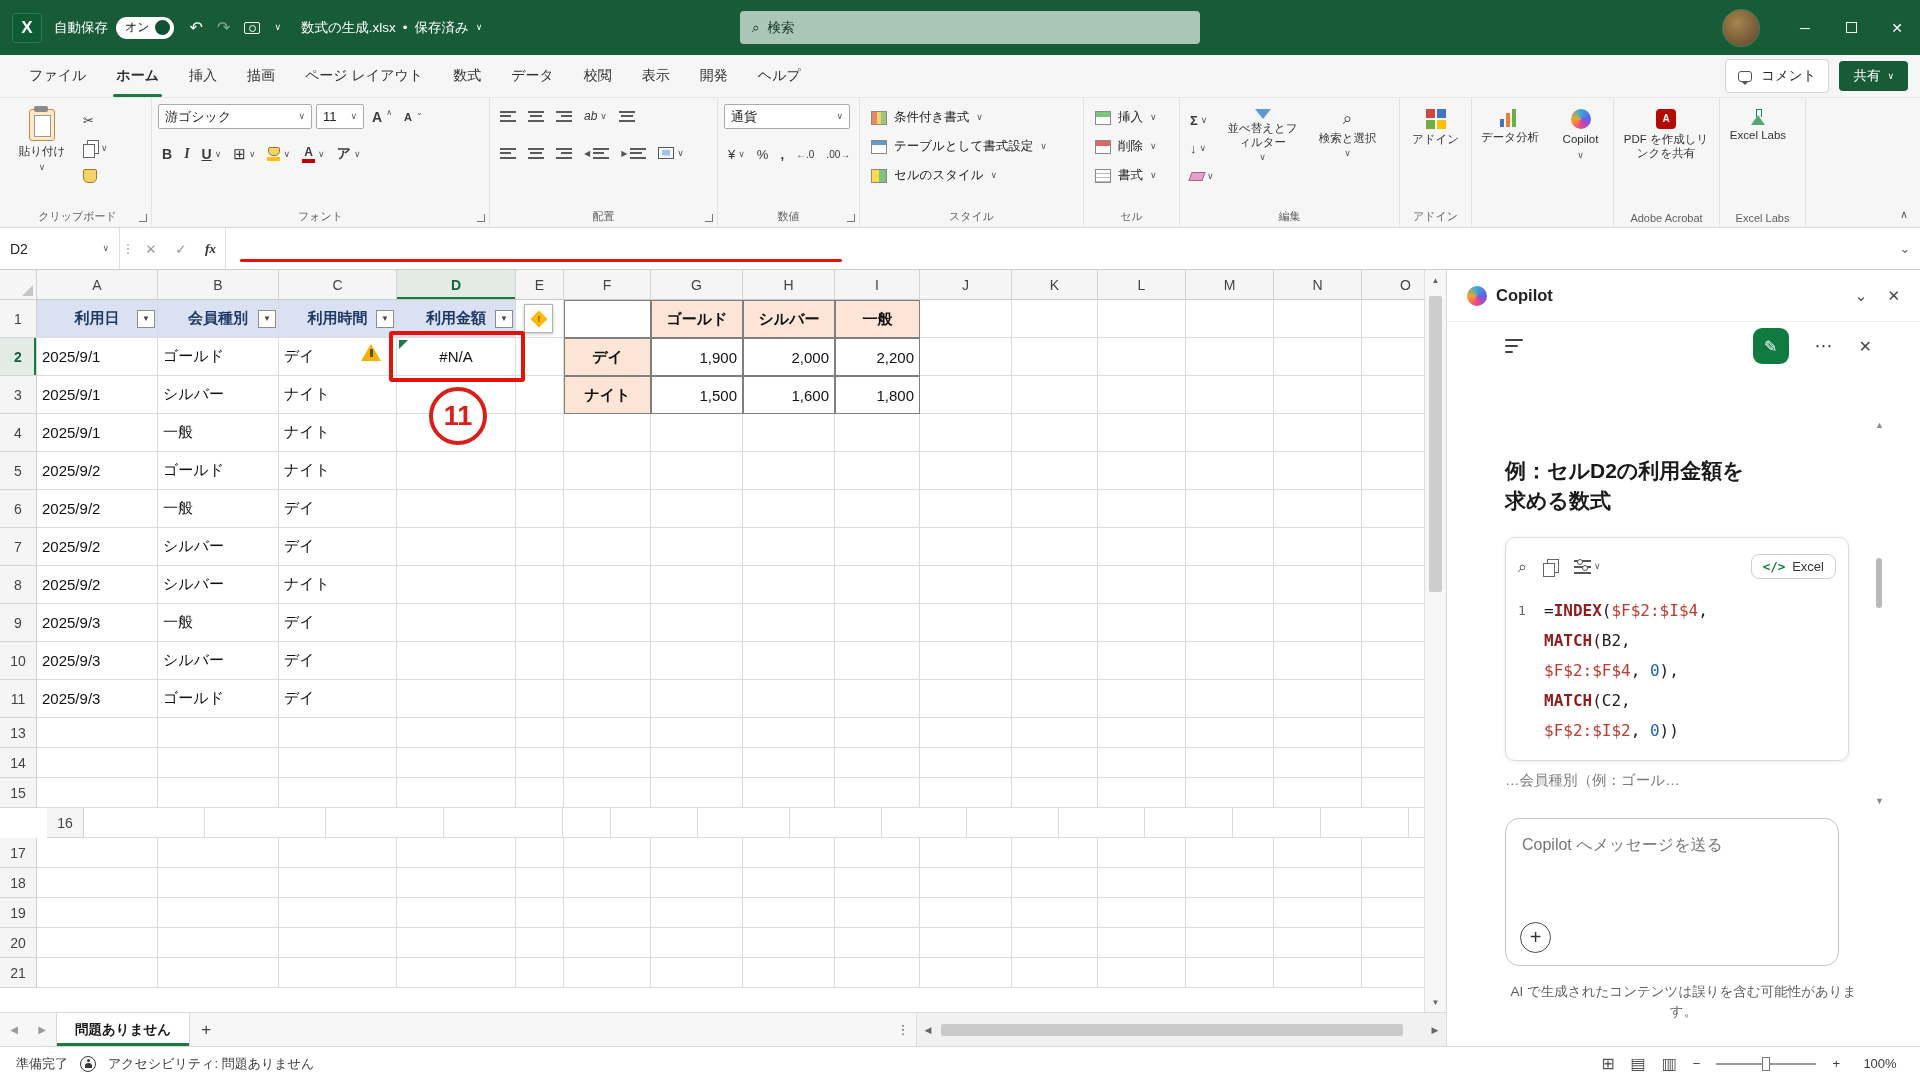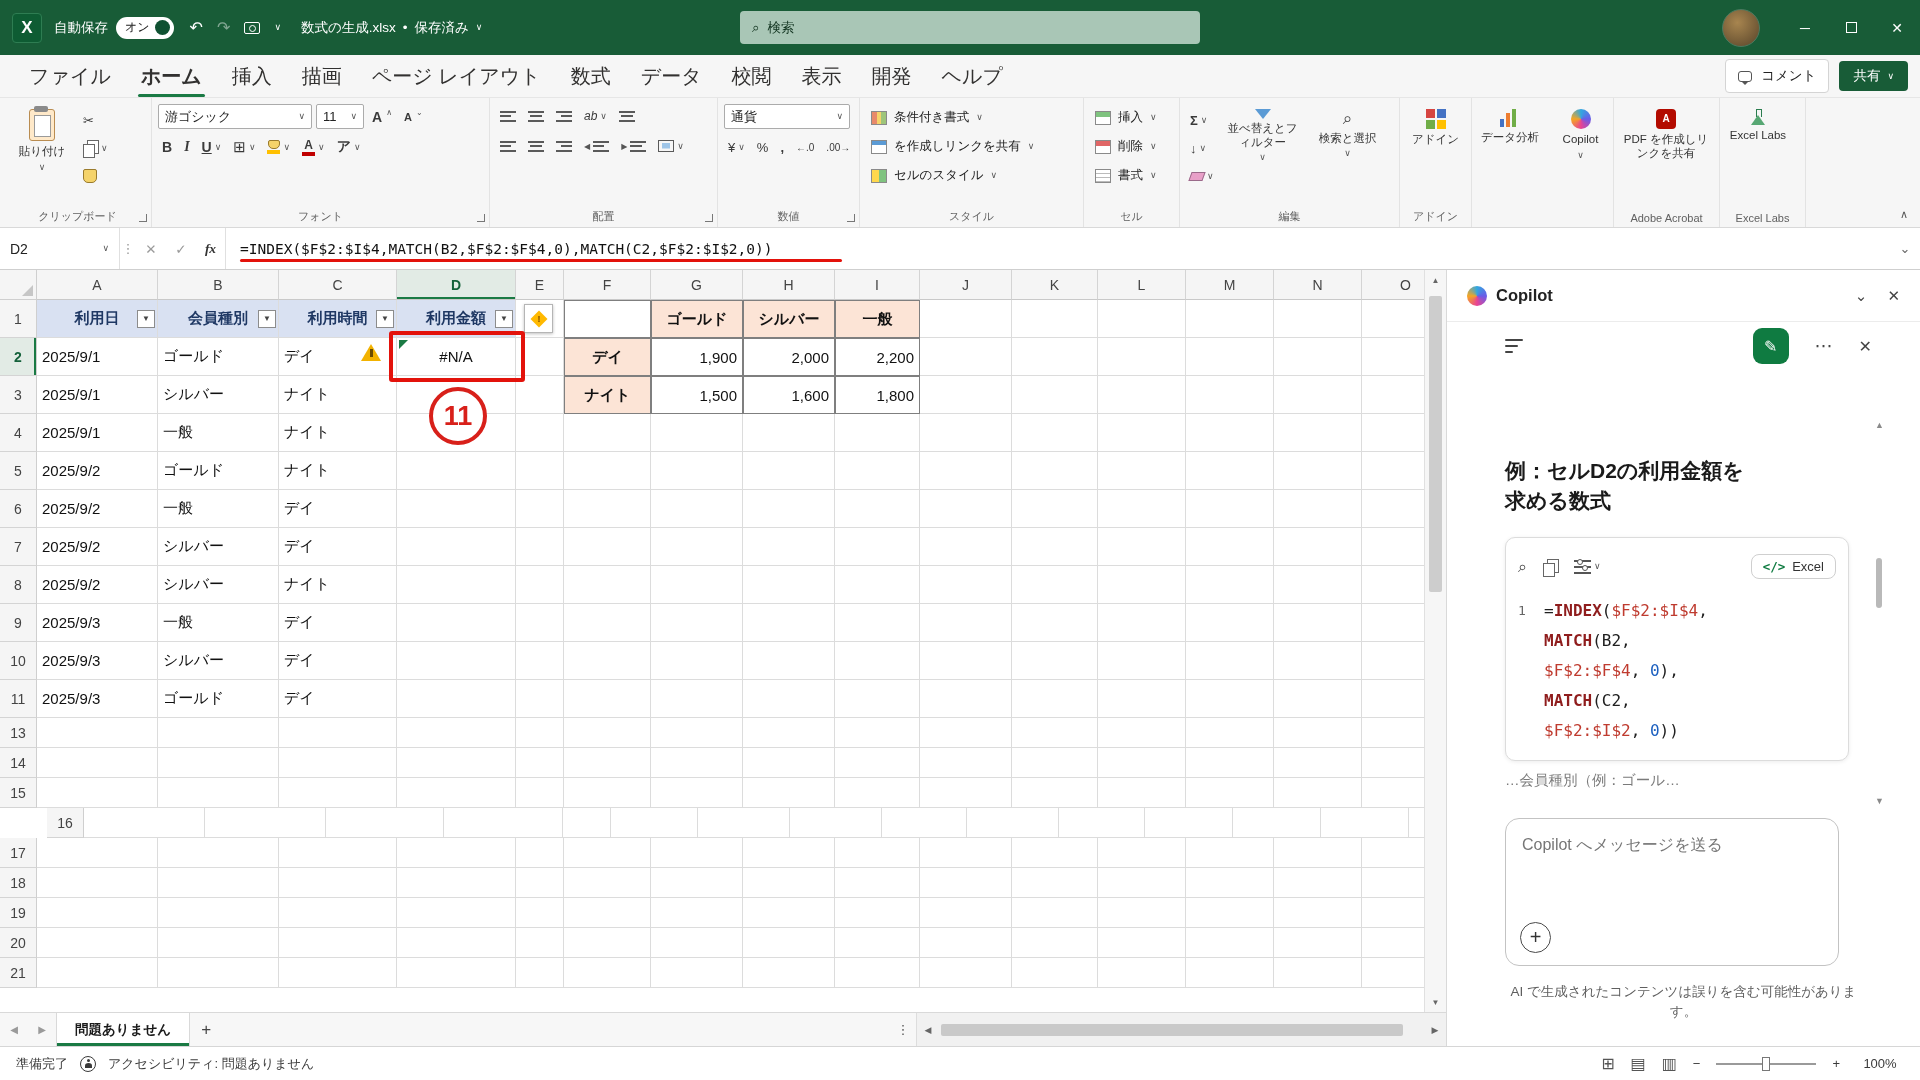--- a/index.html
+++ b/index.html
@@ -17,33 +17,33 @@
 .ic-cam{width:16px;height:12px;border:1.5px solid #fff;border-radius:2px;position:relative}
 .ic-cam::after{content:"";position:absolute;left:4px;top:2px;width:5px;height:5px;border:1.5px solid #fff;border-radius:50%}
 .fname{display:flex;align-items:center;gap:7px;margin-left:20px;font-size:13.5px;white-space:nowrap}
 .searchbox{position:absolute;left:740px;top:11px;width:460px;height:33px;background:#a9c6b6;border-radius:4px;display:flex;align-items:center;padding:0 12px;gap:8px;color:#11331f;font-size:13.5px}
 .tb-right{margin-left:auto;display:flex;align-items:center;height:100%}
 .avatar{width:38px;height:38px;border-radius:50%;background:radial-gradient(circle at 40% 35%,#a8854f,#6b5433 75%);border:1px solid #4c7a5f;margin-right:22px}
 .wbtn{width:46px;height:100%;display:flex;align-items:center;justify-content:center;font-size:14px;color:#fff}
 .wbox{width:11px;height:11px;border:1.3px solid #fff}
 
 .tabrow{height:43px;background:#f6f6f6;display:flex;align-items:stretch;padding:0 8px 0 14px;flex:none;border-bottom:1px solid #e6e6e6}
-.tab{display:flex;align-items:center;padding:0 15px;font-size:20px;color:#323130;position:relative;white-space:nowrap}
+.tab{display:flex;align-items:center;padding:0 15px;font-size:14px;color:#323130;position:relative;white-space:nowrap}
 .tab.on{font-weight:bold}
 .tab.on::after{content:"";position:absolute;left:12px;right:12px;bottom:0;height:3px;background:#1a7a44;border-radius:2px}
 .spacer{flex:1}
 .btn-comments{align-self:center;display:flex;align-items:center;gap:9px;border:1px solid #d4d4d4;background:#fff;border-radius:4px;height:30px;padding:16px 12px;font-size:13.5px;margin-right:10px}
 .ic-bubble{width:14px;height:11px;border:1.4px solid #555;border-radius:3px;position:relative}
 .ic-bubble::after{content:"";position:absolute;left:2px;bottom:-4px;border-left:4px solid transparent;border-right:4px solid transparent;border-top:4px solid #555}
 .btn-share{align-self:center;display:flex;align-items:center;gap:7px;background:#185c37;color:#fff;border-radius:4px;height:30px;padding:0 14px;font-size:13.5px;margin-right:4px}
 
 .ribbon{height:130px;background:#f6f6f6;display:flex;align-items:stretch;flex:none;border-bottom:1px solid #d9d9d9;position:relative;padding-left:4px}
 .g{position:relative;border-right:1px solid #e3e3e3;padding:6px 6px 20px;flex:none;display:flex;flex-direction:column}
 .gbody{flex:1;display:flex;gap:5px}
-.gbody.col{flex-direction:column;justify-content:flex-start;gap:6px}
+.gbody.col{flex-direction:column;justify-content:flex-start;gap:13px}
 .glabel{position:absolute;left:0;right:0;bottom:3px;text-align:center;font-size:11px;color:#616161;white-space:nowrap}
 .dlg{position:absolute;right:4px;bottom:5px;width:8px;height:8px;border-right:1.5px solid #777;border-bottom:1.5px solid #777}
 .bigbtn{width:64px;display:flex;flex-direction:column;align-items:center;gap:4px;padding-top:5px;font-size:11.5px;color:#333;text-align:center;line-height:1.2}
 .minicol{display:flex;flex-direction:column;justify-content:flex-start;gap:4px;padding-top:4px}
 .mbtn{height:24px;display:flex;align-items:center;gap:3px;padding:0 4px;font-size:13px;color:#3a3a3a;border-radius:3px}
 .frow{display:flex;align-items:center;gap:4px}
 .combo{border:1px solid #ababab;background:#fff;height:25px;display:flex;align-items:center;justify-content:space-between;padding:0 6px;font-size:13px;border-radius:2px}
 .cv{font-size:9px;color:#555;line-height:1}
 .cv.w{color:#fff}
 .blabel{font-size:11.5px;color:#333}
@@ -458,21 +458,21 @@
 
     <div class="g" style="width:224px">
       <div class="gbody col" style="gap:2px">
         <div class="stybtn">
             <span class="sty-ic ic-cf"></span>
             <span>条件付き書式</span>
             <span class="cv">∨</span>
           </div>
         <div class="stybtn">
             <span class="sty-ic ic-tbl"></span>
-            <span>を作成しリンクを共有</span>
+            <span>テーブルとして書式設定</span>
             <span class="cv">∨</span>
           </div>
         <div class="stybtn">
             <span class="sty-ic ic-cs"></span>
             <span>セルのスタイル</span>
             <span class="cv">∨</span>
           </div>
       </div>
       <div class="glabel"><span>スタイル</span></div>
     </div>
@@ -592,21 +592,20 @@
   <div class="fbar">
     <div class="namebox">
         <span>D2</span>
         <span class="cv">∨</span>
       </div>
     <div class="fdots">⋮</div>
     <div class="fbtn">✕</div>
     <div class="fbtn">✓</div>
     <div class="fbtn fx">fx</div>
     <div class="ftext">
-      <span>=INDEX($F$2:$I$4,MATCH(B2,$F$2:$F$4,0),MATCH(C2,$F$2:$I$2,0))</span>
       <span class="fredline"></span>
     </div>
     <div class="fexp">⌄</div>
   </div>
 
   <div class="main">
     <div class="sheetcol">
       <div class="gridwrap">
         <div id="grid">
             <div class="ghrow">

